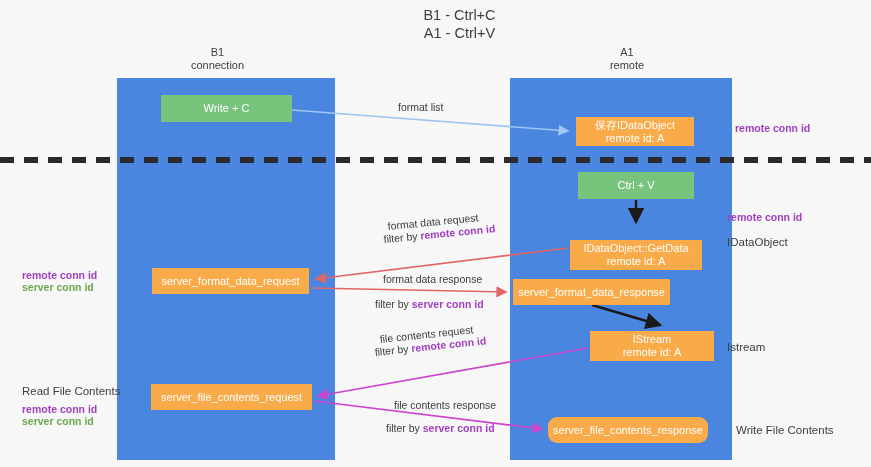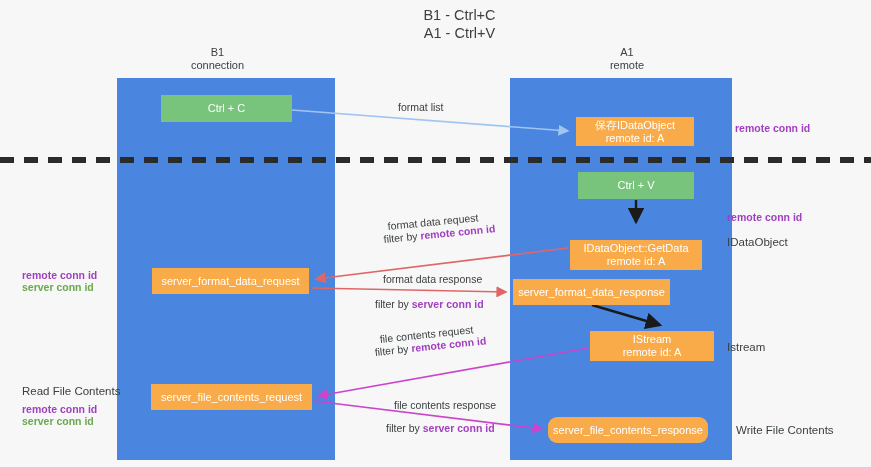--- a/index.html
+++ b/index.html
@@ -132,21 +132,21 @@
     <line x1="636" y1="200" x2="636" y2="222" stroke="#1a1a1a" stroke-width="2.4" marker-end="url(#ah-blk)"></line>
     <line x1="568" y1="248" x2="316" y2="279" stroke="#e06666" stroke-width="1.6" marker-end="url(#ah-red)"></line>
     <line x1="312" y1="288" x2="506" y2="292" stroke="#e06666" stroke-width="1.6" marker-end="url(#ah-red)"></line>
     <line x1="592" y1="305" x2="660" y2="325" stroke="#1a1a1a" stroke-width="2.4" marker-end="url(#ah-blk)"></line>
     <line x1="588" y1="348" x2="318" y2="396" stroke="#cc44cc" stroke-width="1.6" marker-end="url(#ah-mag)"></line>
     <line x1="314" y1="401" x2="542" y2="429" stroke="#cc44cc" stroke-width="1.6" marker-end="url(#ah-mag)"></line>
   </svg>
 
   <div class="divider"></div>
 
-  <div class="box green" id="box-ctrlc">Ctrl + C</div>
+  <div class="box green" id="box-ctrlc">Write + C</div>
   <div class="box orange" id="box-idataobject">保存IDataObject
 remote id: A</div>
   <div class="box green" id="box-ctrlv">Ctrl + V</div>
   <div class="box orange" id="box-getdata">IDataObject::GetData
 remote id: A</div>
   <div class="box orange" id="box-fmt-res">server_format_data_response</div>
   <div class="box orange" id="box-fmt-req">server_format_data_request</div>
   <div class="box orange" id="box-istream">IStream
 remote id: A</div>
   <div class="box orange" id="box-file-req">server_file_contents_request</div>

